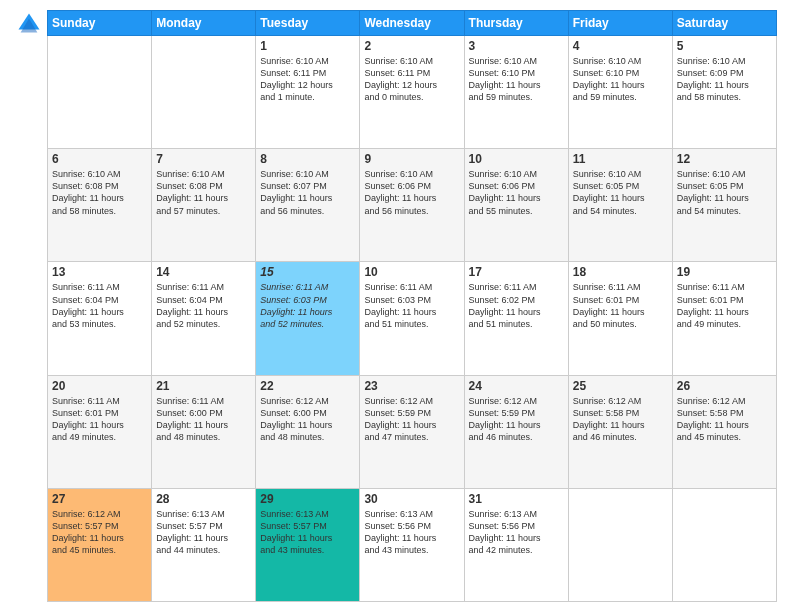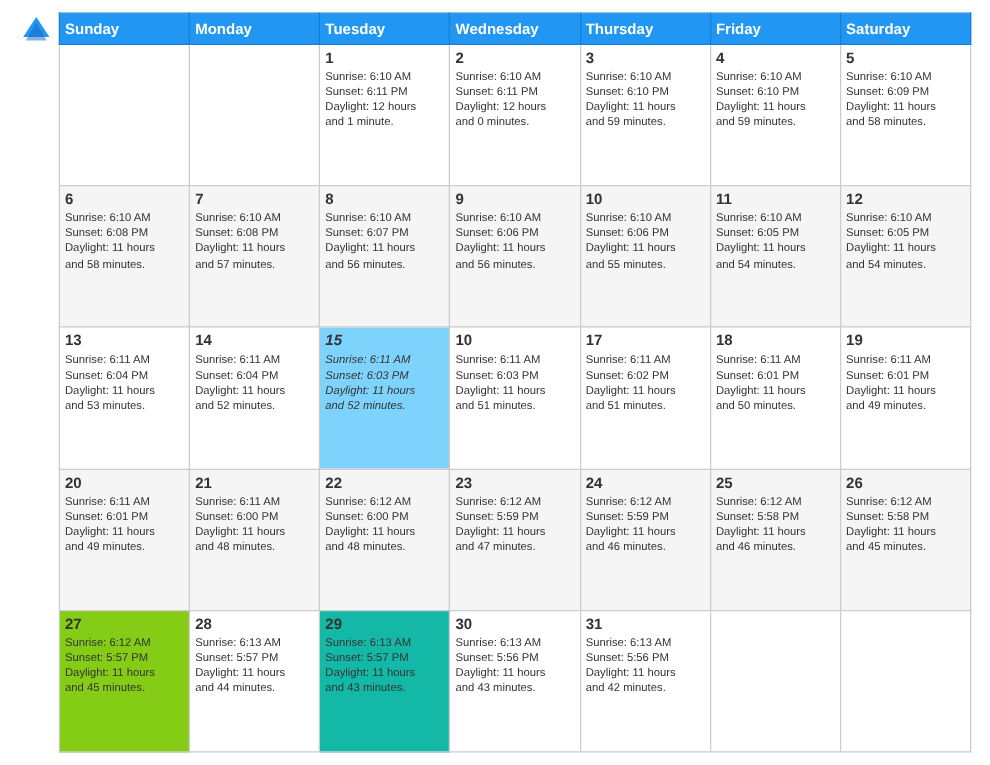--- a/index.html
+++ b/index.html
@@ -320,21 +320,21 @@
           </td>
           <td style="background: rgb(245, 245, 245);">
             <span class="day-num">26</span>
             <div class="cell-content" style="white-space: pre-line;">Sunrise: 6:12 AM
 Sunset: 5:58 PM
 Daylight: 11 hours
 and 45 minutes.</div>
           </td>
         </tr>
         <tr>
-          <td style="background: #84cc16;">
+          <td style="background: #fdba74;">
             <span class="day-num">27</span>
             <div class="cell-content" style="white-space: pre-line;">Sunrise: 6:12 AM
 Sunset: 5:57 PM
 Daylight: 11 hours
 and 45 minutes.</div>
           </td>
           <td style="background: rgb(255, 255, 255);">
             <span class="day-num">28</span>
             <div class="cell-content" style="white-space: pre-line;">Sunrise: 6:13 AM
 Sunset: 5:57 PM

